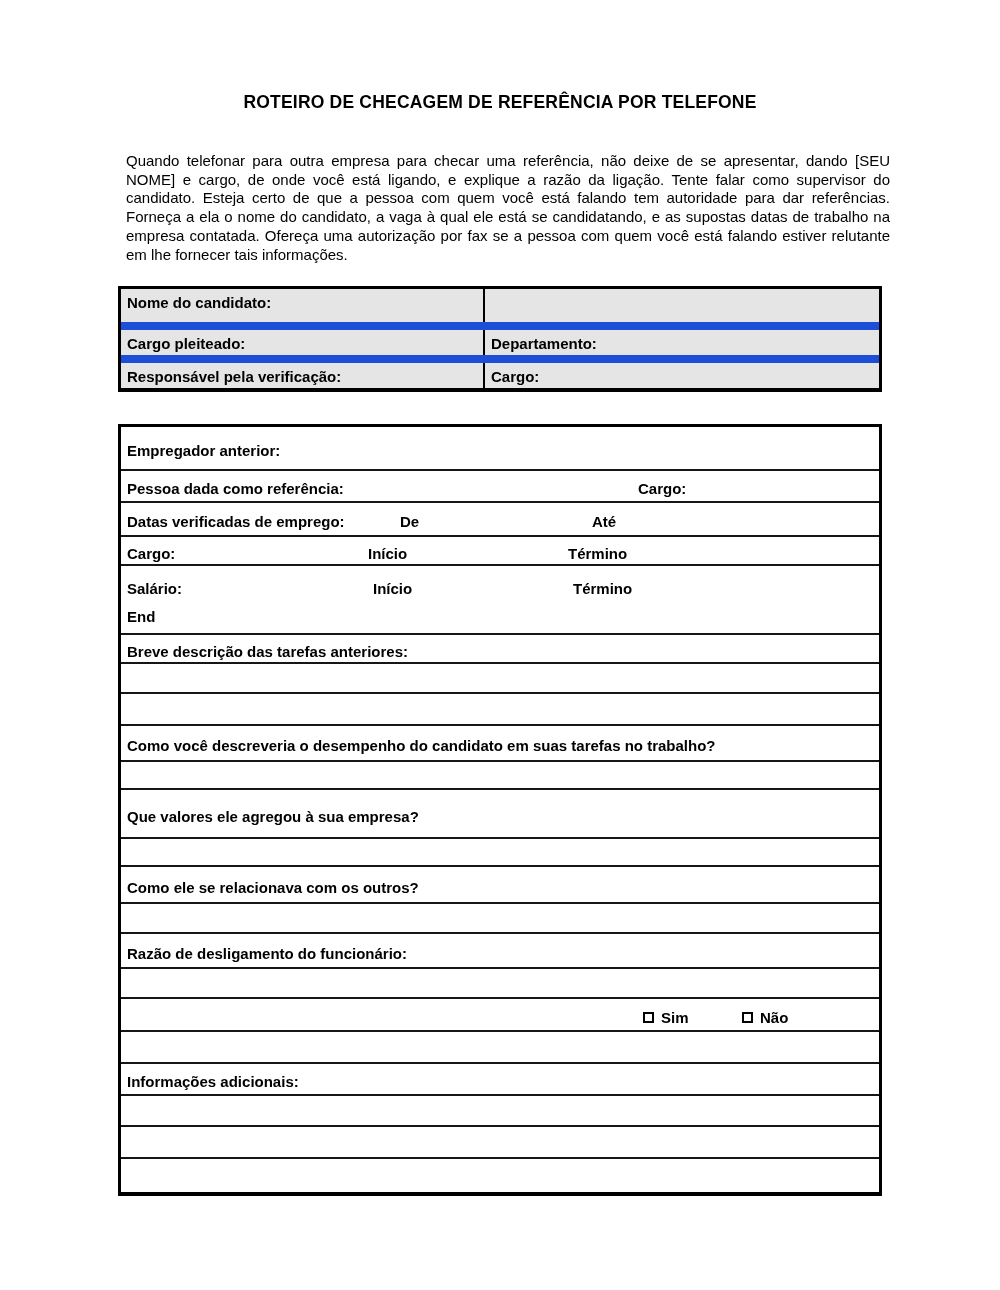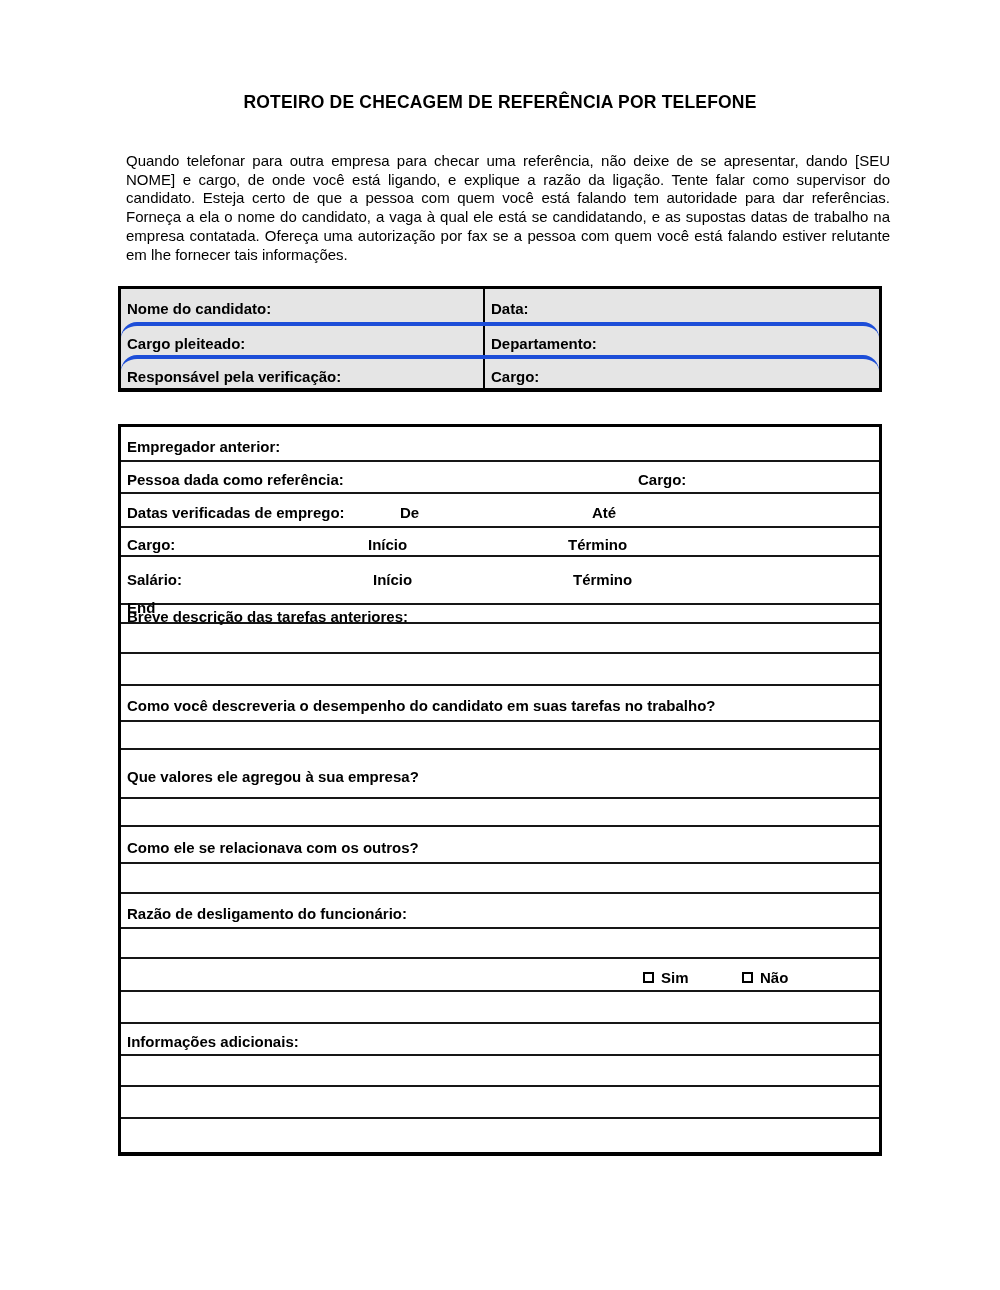--- a/index.html
+++ b/index.html
@@ -18,23 +18,23 @@
     font-size:15px; line-height:18.7px; text-align:justify;margin-left:8px;
   }
 
   
   .info-table {
     position:absolute; top:286px; left:118px; width:764px;
     border:3px solid #000; border-bottom-width:4px;
     background:#e5e5e5;
   }
   .info-row { display:flex; height:33px; }
-  .info-row + .info-row { border-top:4px solid #1d4ed8;border-radius:16px; }
+  .info-row + .info-row { border-top:8px solid #1d4ed8; }
   .info-cell {
-    display:flex; align-items:center; padding:5px 0 0 6px;
+    display:flex; padding:5px 0 0 6px;
     font-size:15px; font-weight:bold;
   }
   .info-cell.left  { width:364px; border-right:2px solid #000; }
   .info-cell.right { flex:1; }
 
   
   .form-table {
     position:absolute; top:424px; left:118px; width:764px;
     border:3px solid #000; border-bottom-width:4px; background:#fff;
   }
@@ -60,23 +60,20 @@
 
   <h1 class="title">ROTEIRO DE CHECAGEM DE REFERÊNCIA POR TELEFONE</h1>
 
   <p class="intro">Quando telefonar para outra empresa para checar uma referência, não deixe de se apresentar, dando [SEU NOME] e cargo, de onde você está ligando, e explique a razão da ligação. Tente falar como supervisor do candidato. Esteja certo de que a pessoa com quem você está falando tem autoridade para dar referências. Forneça a ela o nome do candidato, a vaga à qual ele está se candidatando, e as supostas datas de trabalho na empresa contatada. Ofereça uma autorização por fax se a pessoa com quem você está falando estiver relutante em lhe fornecer tais informações.</p>
 
   <div class="info-table">
     <div class="info-row">
       <div class="info-cell left">
         <span>Nome do candidato:</span>
       </div>
-      <div class="info-cell right">
-        <span>Data:</span>
-      </div>
     </div>
     <div class="info-row">
       <div class="info-cell left">
         <span>Cargo pleiteado:</span>
       </div>
       <div class="info-cell right">
         <span>Departamento:</span>
       </div>
     </div>
     <div class="info-row">
@@ -84,53 +81,53 @@
         <span>Responsável pela verificação:</span>
       </div>
       <div class="info-cell right">
         <span>Cargo:</span>
       </div>
     </div>
   </div>
 
   <div class="form-table">
 
-    <div class="frow" style="height:35px">
+    <div class="frow" style="height:44px">
       <span>Empregador anterior:</span>
     </div>
 
     <div class="frow" style="height:32px">
       <span>Pessoa dada como referência:</span>
       <span class="abs" style="left:517px">Cargo:</span>
     </div>
 
     <div class="frow" style="height:34px">
       <span>Datas verificadas de emprego:</span>
       <span class="abs" style="left:279px">De</span>
       <span class="abs" style="left:471px">Até</span>
     </div>
 
     <div class="frow" style="height:29px">
       <span>Cargo:</span>
       <span class="abs" style="left:247px">Início</span>
       <span class="abs" style="left:447px">Término</span>
     </div>
 
-    <div class="frow stack" style="height:48px">
+    <div class="frow stack" style="height:69px">
       <div class="line">
         <span>Salário:</span>
         <span class="abs" style="left:246px">Início</span>
         <span class="abs" style="left:446px">Término</span>
       </div>
       <div class="line">
         <span>End</span>
       </div>
     </div>
 
-    <div class="frow" style="height:19px">
+    <div class="frow" style="height:29px">
       <span>Breve descrição das tarefas anteriores:</span>
     </div>
     <div class="frow" style="height:30px"></div>
     <div class="frow" style="height:32px"></div>
 
     <div class="frow" style="height:36px">
       <span>Como você descreveria o desempenho do candidato em suas tarefas no trabalho?</span>
     </div>
     <div class="frow" style="height:28px"></div>
 

